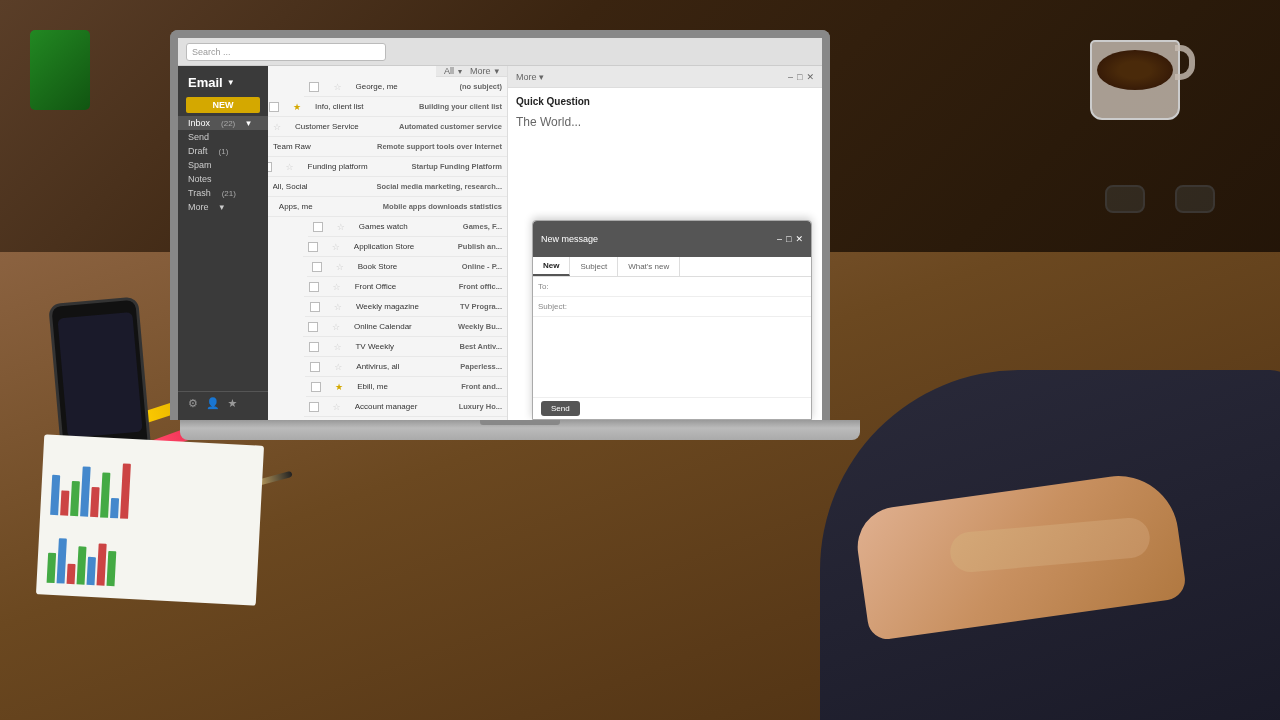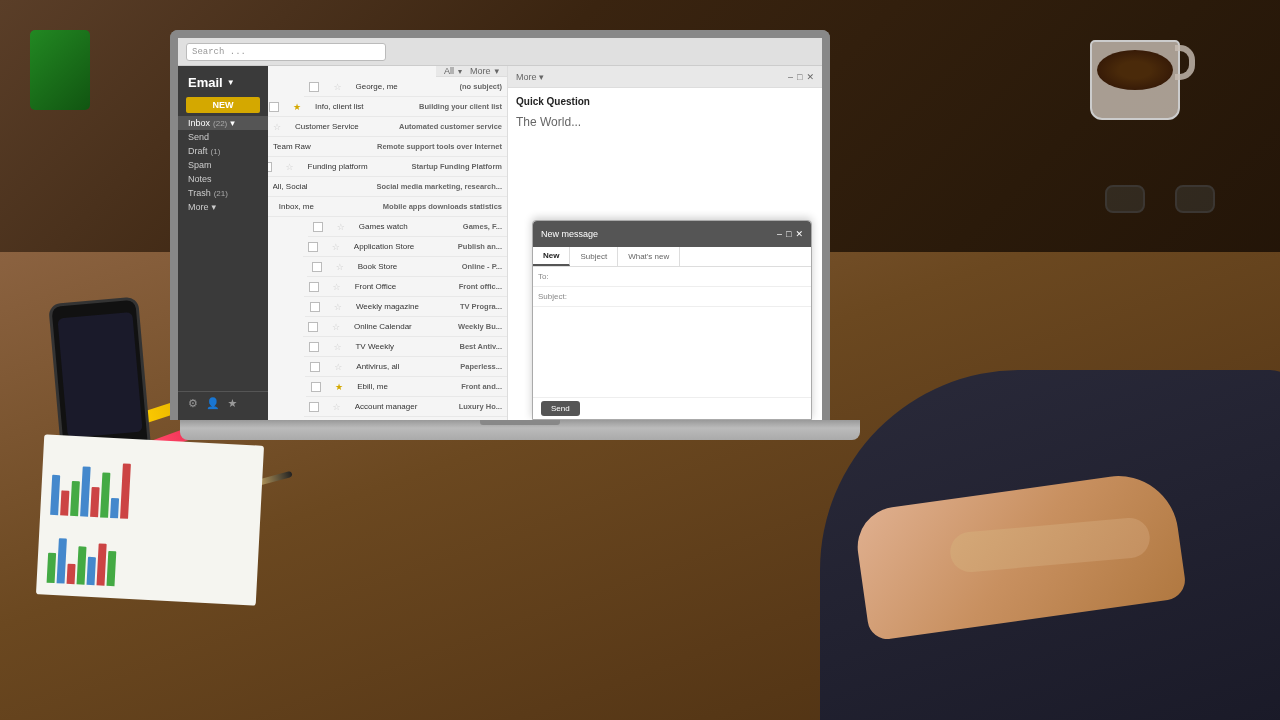--- a/index.html
+++ b/index.html
@@ -232,21 +232,20 @@
       max-width: 200px;
       height: 18px;
       background: white;
       border: 1px solid #bbb;
       border-radius: 3px;
       font-size: 9px;
       color: #999;
       padding: 0 5px;
       display: flex;
       align-items: center;
-      font-family: Liberation Mono, monospace;
     }
 
     
     .main-area {
       flex: 1;
       display: flex;
       overflow: hidden;
     }
 
     
@@ -276,21 +275,21 @@
       margin: 3px 8px;
       border-radius: 2px;
       text-align: center;
     }
     .sidebar-item {
       padding: 2px 10px;
       font-size: 9px;
       color: #ccc;
       display: flex;
       align-items: center;
-      gap: 3px;
+      gap: 11px;
     }
     .sidebar-item.active {
       background: #555;
       color: white;
     }
     .sidebar-badge {
       font-size: 8px;
       color: #aaa;
     }
     .sidebar-footer {
@@ -409,21 +408,21 @@
       right: 10px;
       width: 280px;
       height: 200px;
       background: white;
       border: 1px solid #aaa;
       border-radius: 4px 4px 0 0;
       box-shadow: 0 -2px 8px rgba(0,0,0,0.2);
       z-index: 10;
     }
     .compose-header {
-      height: 26px;
+      height: 36px;
       background: #555;
       color: white;
       font-size: 9px;
       display: flex;
       align-items: center;
       padding: 0 8px;
       justify-content: space-between;
       border-radius: 4px 4px 0 0;
     }
     .compose-tabs {
@@ -679,21 +678,21 @@
           </div>
           <div class="email-row">
             <div class="email-checkbox"></div>
             <span class="star">☆</span>
             <span class="email-sender">All, Social</span>
             <span class="email-subject">Social media marketing, research...</span>
           </div>
           <div class="email-row">
             <div class="email-checkbox"></div>
             <span class="star">☆</span>
-            <span class="email-sender">Inbox, me</span>
+            <span class="email-sender">Apps, me</span>
             <span class="email-subject">Mobile apps downloads statistics</span>
           </div>
           <div class="email-row">
             <div class="email-checkbox"></div>
             <span class="star">☆</span>
             <span class="email-sender">Games watch</span>
             <span class="email-subject">Games, F...</span>
           </div>
           <div class="email-row">
             <div class="email-checkbox"></div>

